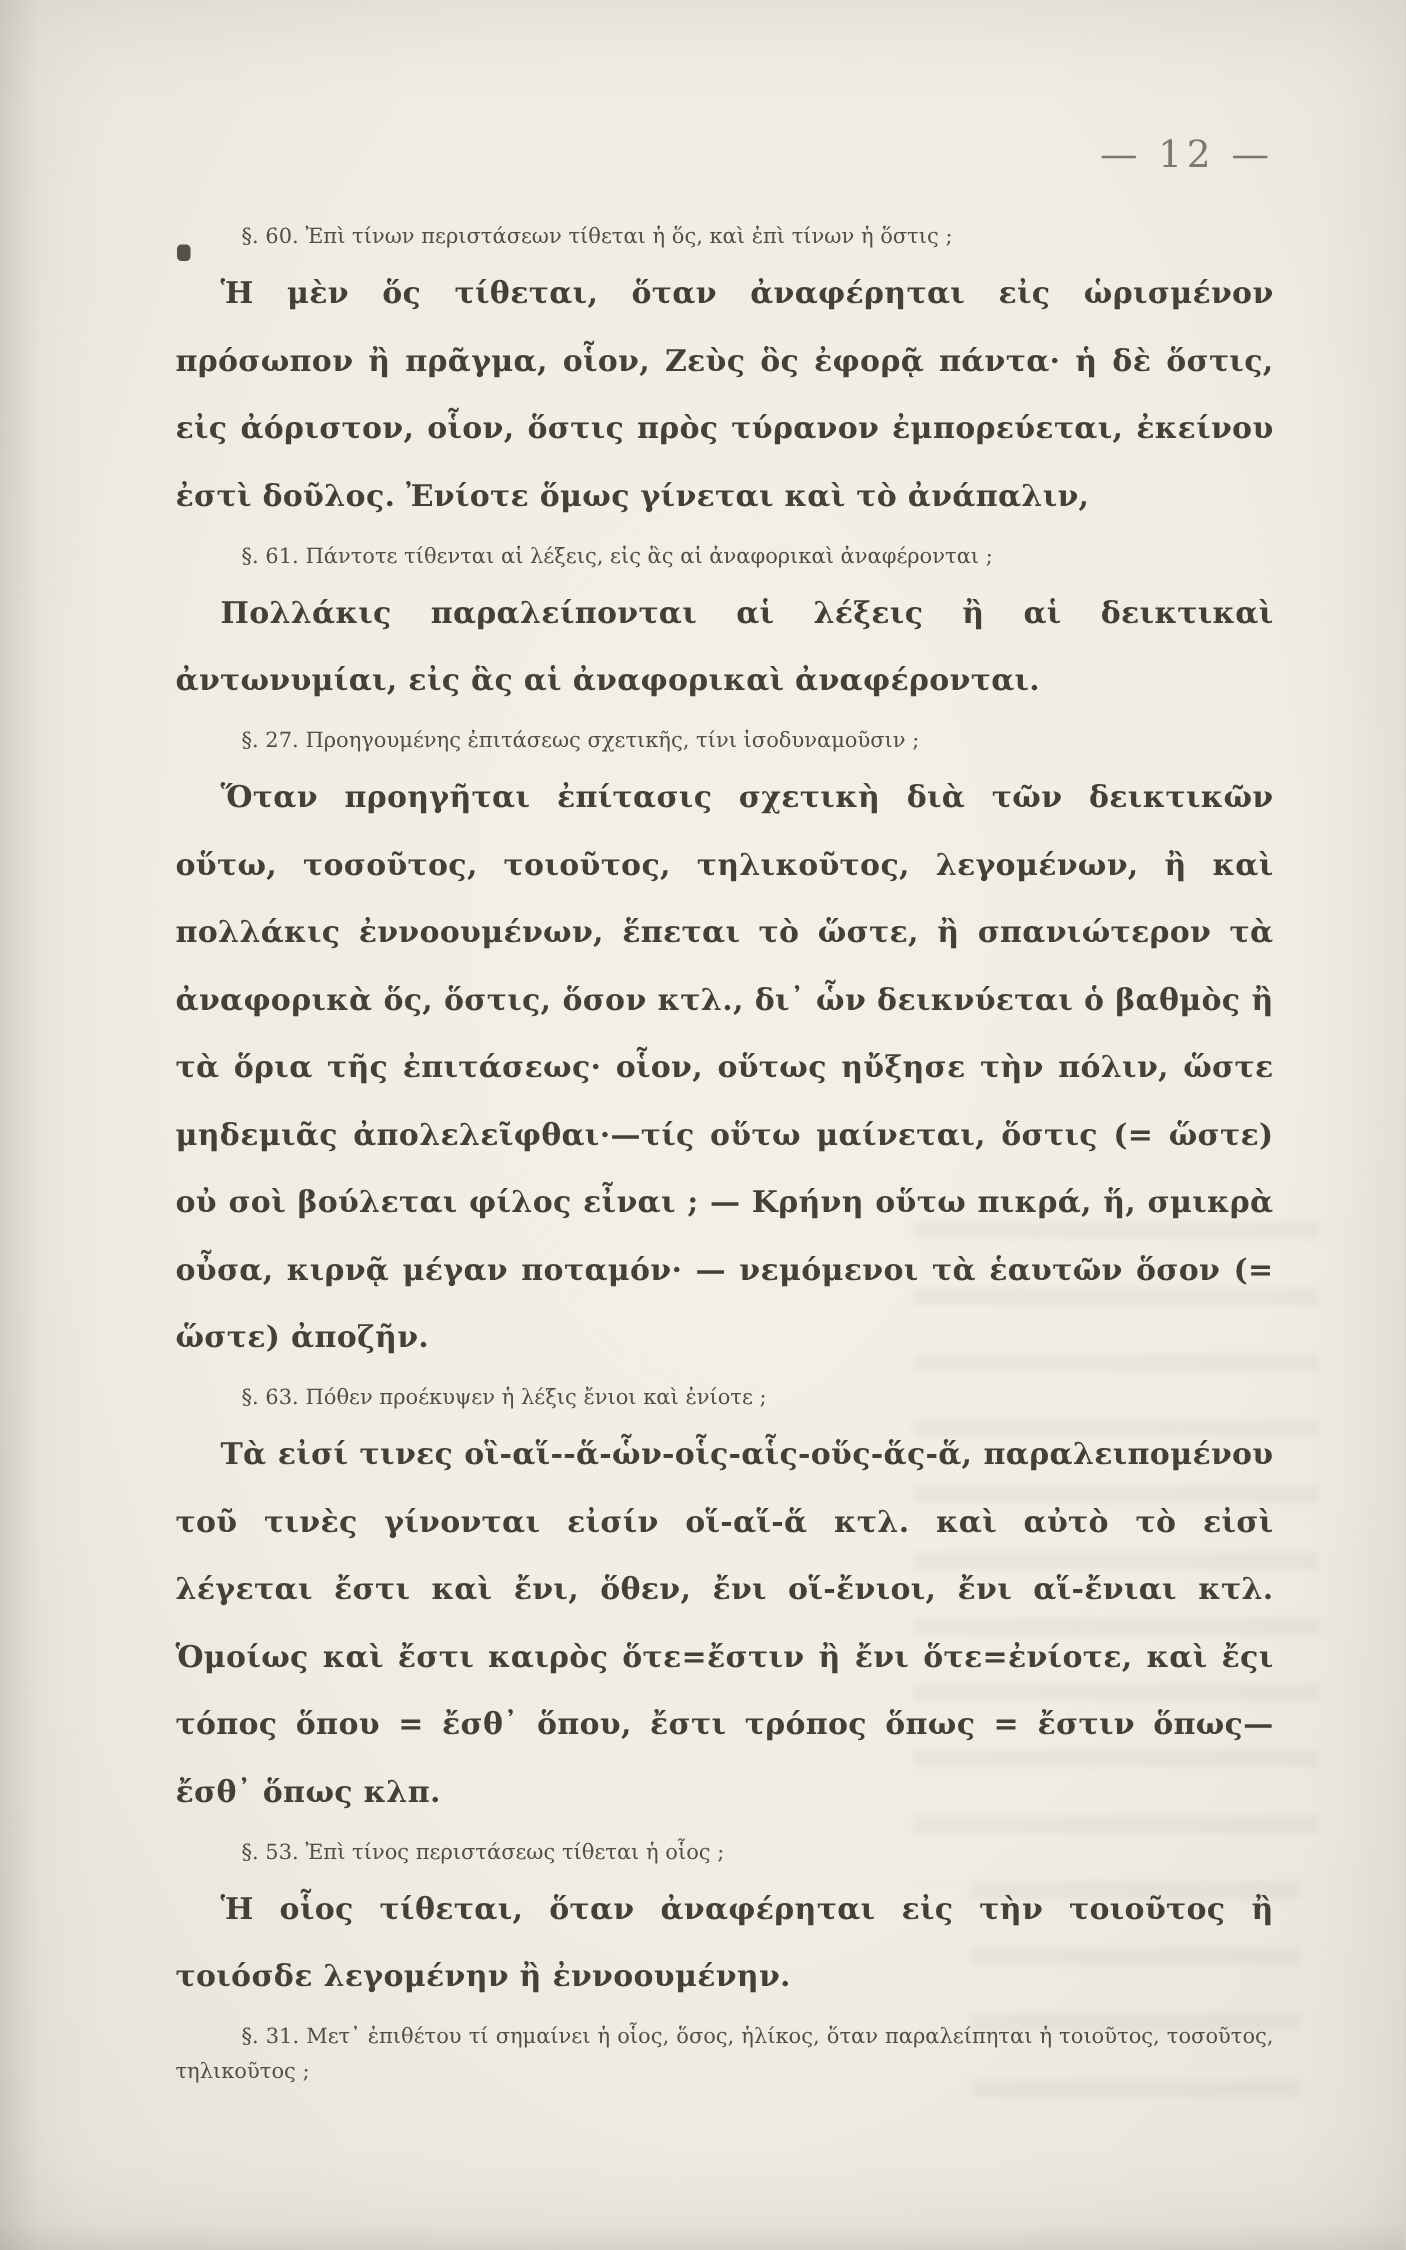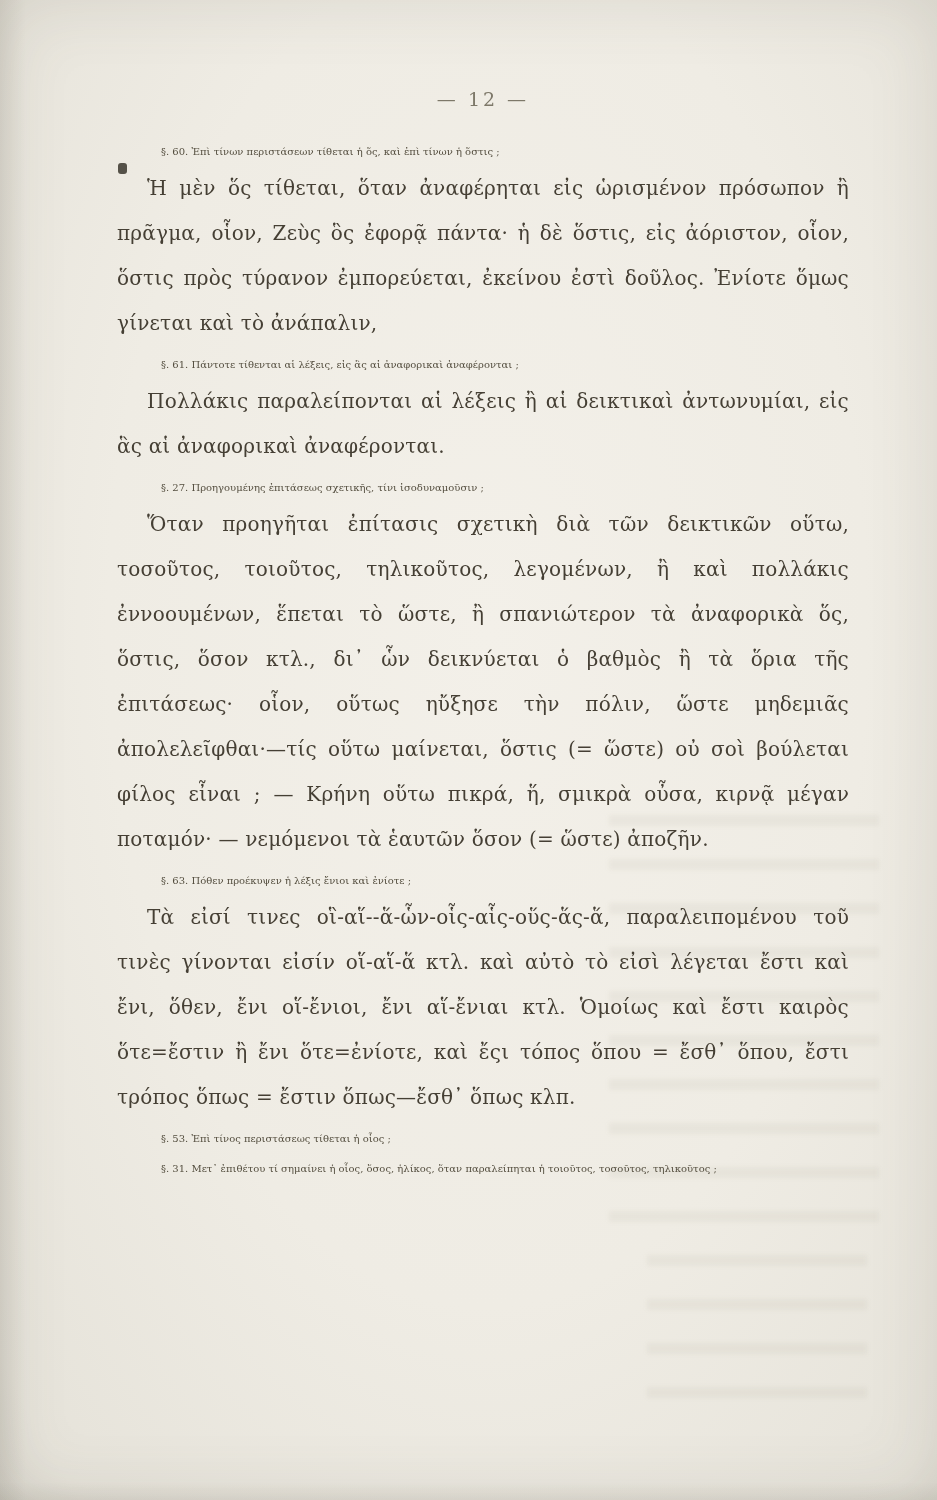--- a/index.html
+++ b/index.html
@@ -31,42 +31,43 @@
     height: 18px;
     background: linear-gradient(0deg, rgba(80,75,60,0.08), rgba(80,75,60,0));
   }
   .content {
     position: absolute;
     left: 117px;
     top: 88px;
     width: 732px;
   }
   .pageno {
-    text-align: center;
-    font-size: 19px;
+    text-align: right;
+    font-size: 25px;
     letter-spacing: 3px;
     color: #7d7869;
     margin: 0 0 30px 0;
   }
   p.heading {
-    font-size: 10px;
+    font-size: 14px;
     line-height: 23px;
     margin: 7px 0 3px 0;
     text-indent: 44px;
     text-align: justify;
     color: #544e3f;
   }
   p.body-par {
     font-size: 20px;
     line-height: 45px;
     margin: 0;
     text-indent: 30px;
     text-align: justify;
     letter-spacing: 0.2px;
     color: #453f34;
+    font-weight: bold;
   }
   .speck {
     position: absolute;
     left: 118px;
     top: 163px;
     width: 9px;
     height: 11px;
     border-radius: 3px;
     background: #3a362d;
     opacity: 0.85;
@@ -106,16 +107,17 @@
     <div>
         <p class="heading">§. 60. Ἐπὶ τίνων περιστάσεων τίθεται ἡ ὅς, καὶ ἐπὶ τίνων ἡ ὅστις ;</p>
         <p class="body-par">Ἡ μὲν ὅς τίθεται, ὅταν ἀναφέρηται εἰς ὡρισμένον πρόσωπον ἢ πρᾶγμα, οἷον, Ζεὺς ὃς ἐφορᾷ πάντα· ἡ δὲ ὅστις, εἰς ἀόριστον, οἷον, ὅστις πρὸς τύρανον ἐμπορεύεται, ἐκείνου ἐστὶ δοῦλος. Ἐνίοτε ὅμως γίνεται καὶ τὸ ἀνάπαλιν,</p>
         <p class="heading">§. 61. Πάντοτε τίθενται αἱ λέξεις, εἰς ἃς αἱ ἀναφορικαὶ ἀναφέρονται ;</p>
         <p class="body-par">Πολλάκις παραλείπονται αἱ λέξεις ἢ αἱ δεικτικαὶ ἀντωνυμίαι, εἰς ἃς αἱ ἀναφορικαὶ ἀναφέρονται.</p>
         <p class="heading">§. 27. Προηγουμένης ἐπιτάσεως σχετικῆς, τίνι ἰσοδυναμοῦσιν ;</p>
         <p class="body-par">Ὅταν προηγῆται ἐπίτασις σχετικὴ διὰ τῶν δεικτικῶν οὕτω, τοσοῦτος, τοιοῦτος, τηλικοῦτος, λεγομένων, ἢ καὶ πολλάκις ἐννοουμένων, ἕπεται τὸ ὥστε, ἢ σπανιώτερον τὰ ἀναφορικὰ ὅς, ὅστις, ὅσον κτλ., δι᾽ ὧν δεικνύεται ὁ βαθμὸς ἢ τὰ ὅρια τῆς ἐπιτάσεως· οἷον, οὕτως ηὔξησε τὴν πόλιν, ὥστε μηδεμιᾶς ἀπολελεῖφθαι·—τίς οὕτω μαίνεται, ὅστις (= ὥστε) οὐ σοὶ βούλεται φίλος εἶναι ; — Κρήνη οὕτω πικρά, ἥ, σμικρὰ οὖσα, κιρνᾷ μέγαν ποταμόν· — νεμόμενοι τὰ ἑαυτῶν ὅσον (= ὥστε) ἀποζῆν.</p>
         <p class="heading">§. 63. Πόθεν προέκυψεν ἡ λέξις ἔνιοι καὶ ἐνίοτε ;</p>
         <p class="body-par">Τὰ εἰσί τινες οἳ-αἵ--ἅ-ὧν-οἷς-αἷς-οὕς-ἅς-ἅ, παραλειπομένου τοῦ τινὲς γίνονται εἰσίν οἵ-αἵ-ἅ κτλ. καὶ αὐτὸ τὸ εἰσὶ λέγεται ἔστι καὶ ἔνι, ὅθεν, ἔνι οἵ-ἔνιοι, ἔνι αἵ-ἔνιαι κτλ. Ὁμοίως καὶ ἔστι καιρὸς ὅτε=ἔστιν ἢ ἔνι ὅτε=ἐνίοτε, καὶ ἔςι τόπος ὅπου = ἔσθ᾽ ὅπου, ἔστι τρόπος ὅπως = ἔστιν ὅπως—ἔσθ᾽ ὅπως κλπ.</p>
         <p class="heading">§. 53. Ἐπὶ τίνος περιστάσεως τίθεται ἡ οἷος ;</p>
+        <p class="body-par">Ἡ οἷος τίθεται, ὅταν ἀναφέρηται εἰς τὴν τοιοῦτος ἢ τοιόσδε λεγομένην ἢ ἐννοουμένην.</p>
         <p class="heading">§. 31. Μετ᾽ ἐπιθέτου τί σημαίνει ἡ οἷος, ὅσος, ἡλίκος, ὅταν παραλείπηται ἡ τοιοῦτος, τοσοῦτος, τηλικοῦτος ;</p>
       </div>
   </div>
 </div>
 
 </body></html>

